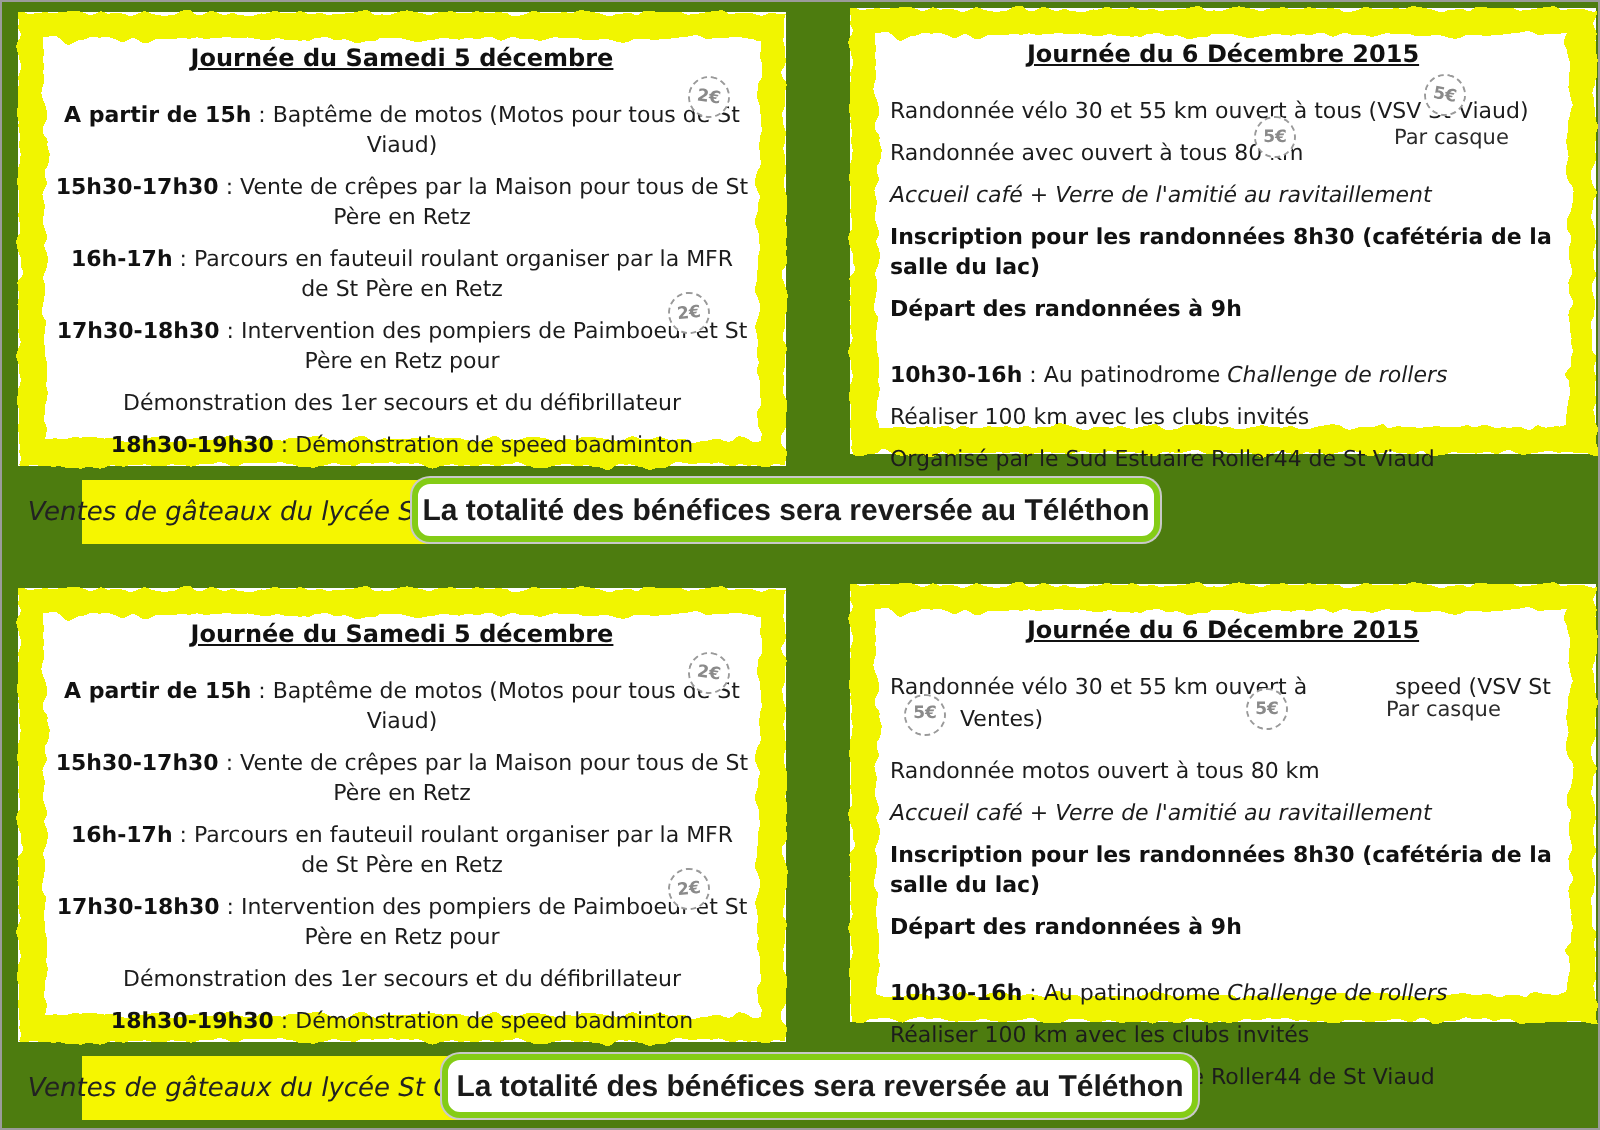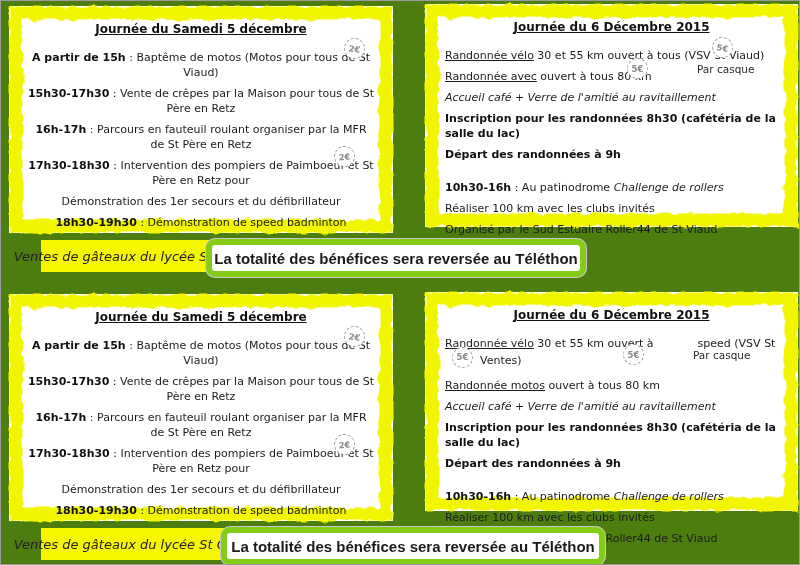--- a/index.html
+++ b/index.html
@@ -17,21 +17,21 @@
   .frame rect { fill:none; stroke:#f1f500; stroke-width:13; }
   .panel-content { position:relative; padding:16px 18px 0 18px; z-index:2; }
   .title {
     margin:0 0 14px 0; text-align:center;
     font-size:12px; font-weight:bold; text-decoration:underline; color:#111;
   }
   .row { font-size:11px; line-height:15px; margin:0 0 5px 0; color:#1c1c1c; }
   .row.center { text-align:center; }
   .row.left { text-align:left; padding-left:2px; }
   .row b { font-weight:bold; color:#111; }
-  .row .u { text-decoration:underline; }
+  .row .u { }
   .row .it, .row i { }
   .sat-row { margin-bottom:6px; }
   .sun-row { margin-bottom:6px; }
   .spacer { height:12px; }
   .highlight {
     margin:10px 14px 0 14px; height:32px; background:#f6f600;
     display:flex; align-items:center; justify-content:center;
     font-size:13px; font-style:italic; color:#222; white-space:nowrap;
   }
   .badge {
@@ -45,21 +45,21 @@
   .b-sat-1 { right:28px; top:32px; transform:rotate(8deg); }
   .b-sat-2 { right:38px; top:140px; transform:rotate(-6deg); }
   .b-velo-top { left:287px; top:33px; transform:rotate(10deg); }
   .casque { position:absolute; display:flex; align-items:center; gap:5px; z-index:3; }
   .casque-top { left:202px; top:54px; }
   .casque-bottom { left:198px; top:52px; }
   .casque-note { font-size:10.5px; color:#2a2a2a;margin-left:44px; }
   .badge.inline { position:relative; top:-4px; margin:0 7px; }
   .gap { display:inline-block; width:44px; }
   .banner {
-    position:absolute; background:#fff; border:6px solid #84cc16; border-radius:9px;
+    position:absolute; background:#fff; border:3px solid #84cc16; border-radius:9px;
     box-shadow:0 0 0 1px #c9c9c9; display:flex; align-items:center; justify-content:center;
     font-family:"Liberation Sans", sans-serif; font-size:15px; font-weight:bold; color:#1a1a1a;
     white-space:nowrap; z-index:4;
   }
   .banner-mid    { left:205px; top:238px; width:368px; height:26px; }
   .banner-bottom { left:220px; top:526px; width:372px; height:26px; }
   .restauration {
     position:absolute; left:505px; top:237px; z-index:5;
     font-size:11px; color:#1c1c1c; white-space:nowrap;
   }

